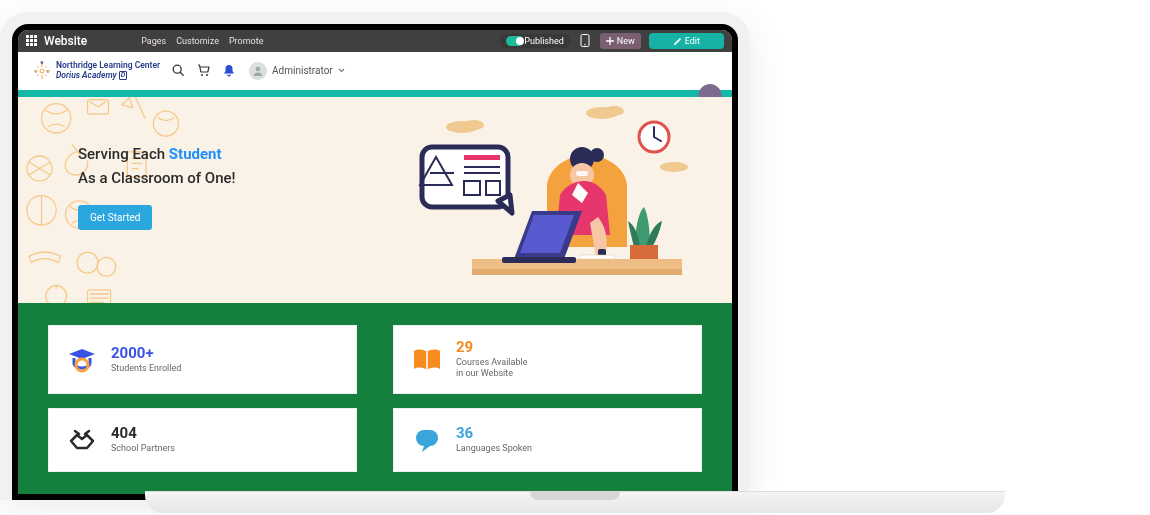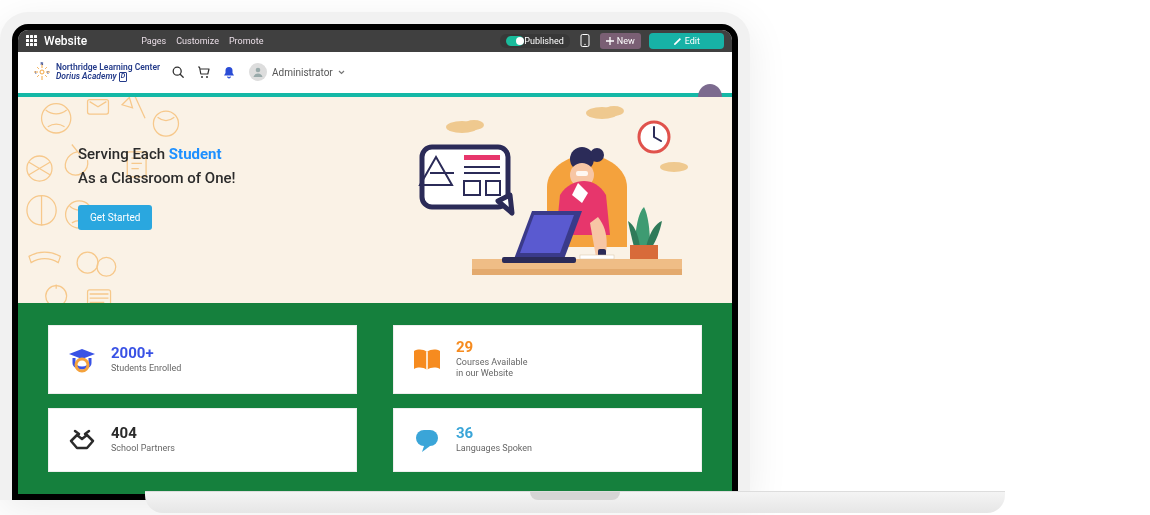--- a/index.html
+++ b/index.html
@@ -19,21 +19,21 @@
   .admin-links span{cursor:pointer;}
   .admin-right{margin-left:auto;display:flex;align-items:center;gap:8px;}
   .pub-toggle{display:flex;align-items:center;background:rgba(0,0,0,.12);padding:2px 6px;border-radius:6px;}
   .pub-toggle .sw{width:18px;height:10px;background:#1abc9c;border-radius:10px;position:relative;}
   .pub-toggle .sw:before{content:"";position:absolute;left:10px;top:1px;width:8px;height:8px;background:#fff;border-radius:50%;}
   .mobile-icon{width:14px;height:14px;display:flex;align-items:center;justify-content:center;}
   .new-btn{display:flex;align-items:center;gap:3px;background:#7a5f74;padding:3px 6px;border-radius:3px;}
   .edit-btn{display:flex;align-items:flex-end;gap:3px;background:#17b2a6;padding:3px 24px;border-radius:4px;}
 
   
-  .site-header{background:#fff;height:46px;display:flex;align-items:center;padding:0 14px;border-bottom:4px solid #14b8a6;position:relative;}
+  .site-header{background:#fff;height:46px;display:flex;align-items:center;padding:0 14px;border-bottom:7px solid #14b8a6;position:relative;}
   .logo{display:flex;align-items:center;gap:4px;}
   .compass{width:20px;height:20px;position:relative;}
   .logo-text{font-size:8.5px;line-height:1.1;color:#243b8a;font-weight:600;}
   .nav{margin-left:auto;display:flex;align-items:center;gap:14px;color:#5a5a5a;font-size:10px;}
   .nav span{cursor:pointer;}
   .header-icons{display:flex;align-items:center;gap:12px;margin-left:12px;}
   .header-icons svg{display:block;}
   .user-chip{display:flex;align-items:center;gap:5px;margin-left:14px;color:#555;font-size:10px;}
   .avatar{width:18px;height:18px;border-radius:50%;background:#ddd;display:flex;align-items:center;justify-content:center;}
   .purple-blob{position:absolute;right:10px;top:32px;width:24px;height:24px;background:#7c6b8f;border-radius:50% 50% 50% 50% / 55% 55% 45% 45%;}

